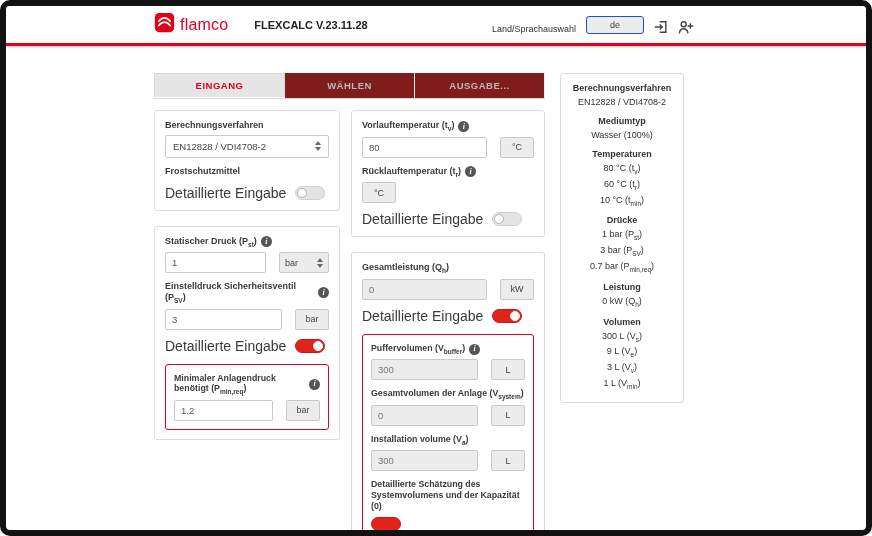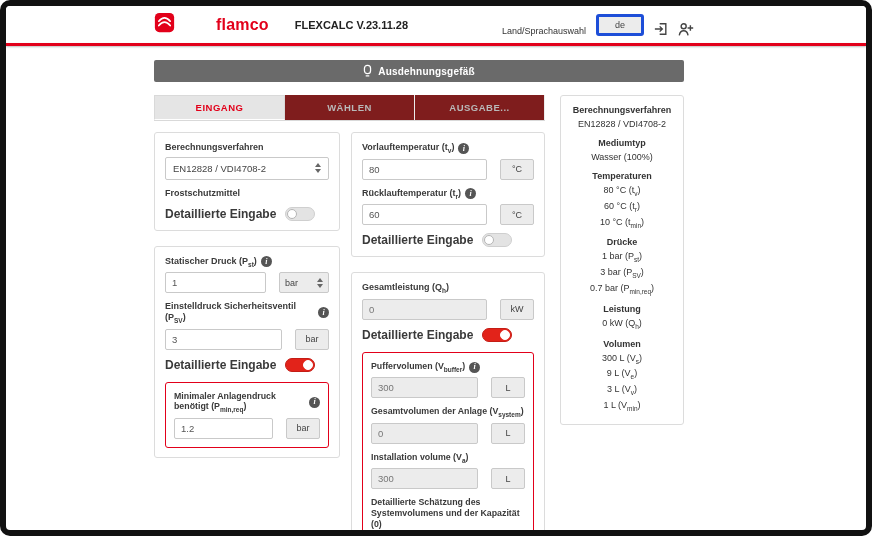--- a/index.html
+++ b/index.html
@@ -13,27 +13,27 @@
     border: 6px solid #111;
     border-radius: 10px;
     overflow: hidden;
     background: #fff;
     position: relative;
   }
   
   .hdr { height: 37px; background: #fff; display: flex; align-items: center; }
   .hdr-inner { width: 540px; margin-left: 148px; display: flex; align-items: center; }
   .logo { display: flex; align-items: center; gap: 5px; cursor: pointer; }
-  .logo-text { color: #e2001a; font-weight: 700; font-size: 16px; letter-spacing: .2px; margin-left: 36px; }
+  .logo-text { color: #e2001a; font-weight: 400; font-size: 16px; letter-spacing: .2px; }
   .app-title { font-size: 11px; font-weight: 700; color: #222; margin-left: 26px; }
   .hdr-right { margin-left: auto; display: flex; align-items: flex-end; gap: 10px; }
   .lang-label { font-size: 9px; color: #333; }
   .lang-pill {
-    font-size: 9px; color: #444; background: #ececec; border: 3px solid #1d4ed8;
-    border-radius: 3px; padding: 3px 16px; cursor: pointer;
+    font-size: 9px; color: #444; background: #ececec; border: 1px solid #1d4ed8;
+    border-radius: 3px; padding: 3px 23px; cursor: pointer;
   }
   .hicon { display: flex; align-items: center; cursor: pointer; }
   
   .redline { height: 3px; background: #e2001a; box-shadow: 0 1px 2px rgba(0,0,0,.25); }
   
   .content { padding-top: 14px; }
   .banner {
     width: 530px; margin-left: 148px; height: 22px; background: #6a6a6a; border-radius: 2px;
     color: #fff; font-size: 10px; font-weight: 700; letter-spacing: .2px;
     display: flex; align-items: center; justify-content: center; gap: 6px; cursor: pointer;
@@ -91,21 +91,21 @@
   }
   .select {
     height: 23px; border: 1px solid #c9c9c9; border-radius: 2px; background: #fff;
     display: flex; align-items: center; justify-content: space-between; padding: 0 7px;
     font-size: 9.5px; color: #444; cursor: pointer;
   }
   .arrows { display: flex; flex-direction: column; align-items: center; gap: 2px; }
   .a-up { width: 0; height: 0; border-left: 3px solid transparent; border-right: 3px solid transparent; border-bottom: 4px solid #666; }
   .a-down { width: 0; height: 0; border-left: 3px solid transparent; border-right: 3px solid transparent; border-top: 4px solid #666; }
   .toggle-row { display: flex; align-items: center; gap: 9px; margin-top: 2px; }
-  .tog-label { font-size: 12px; font-weight: 700; color: #3a3a3a; }
+  .tog-label { font-size: 14px; font-weight: 400; color: #3a3a3a; }
   .toggle {
     flex: none; width: 30px; height: 14px; border-radius: 8px; background: #e3e3e3;
     border: 1px solid #cfcfcf; position: relative; cursor: pointer;
   }
   .toggle .knob {
     position: absolute; left: 1px; top: 1px; width: 10px; height: 10px; border-radius: 50%;
     background: #fff; border: 1px solid #b5b5b5;
   }
   .toggle.on { background: #e2231a; border-color: #c41d15; }
   .toggle.on .knob { left: auto; right: 1px; border-color: #fff; }
@@ -156,29 +156,20 @@
             </svg>
         </span>
       </div>
     </div>
   </div>
 
   <div class="redline"></div>
 
   <div class="content">
 
-    <div class="banner">
-      <span>
-        <svg width="9" height="13" viewBox="0 0 10 14">
-            <rect x="1.6" y="1.4" width="6.8" height="9.2" rx="3.2" fill="none" stroke="#fff" stroke-width="1.4"></rect>
-            <path d="M3 13h4" stroke="#fff" stroke-width="1.4"></path>
-          </svg>
-      </span>
-      <span>Ausdehnungsgefäß</span>
-    </div>
 
     <div class="main-row">
       <div class="left-area">
 
         <div class="tabs">
           <div class="tab active">EINGANG</div>
           <div class="tab">WÄHLEN</div>
           <div class="tab">AUSGABE...</div>
         </div>
 
@@ -273,21 +264,20 @@
                   <input class="tinput" value="80" style="">
                   <span class="unit">°C</span>
                 </div>
               </div>
               <div class="field">
                 <div class="flabel">
                   <span><span>Rücklauftemperatur (t</span><sub>r</sub><span>)</span></span>
                   <span class="info-dot">i</span>
                 </div>
                 <div class="row">
-                  <input class="tinput" value="60" style="">
                   <span class="unit">°C</span>
                 </div>
               </div>
               <div class="toggle-row">
                 <span class="tog-label">Detaillierte Eingabe</span>
                 <span class="toggle">
                     <span class="knob"></span>
                   </span>
               </div>
             </div>

